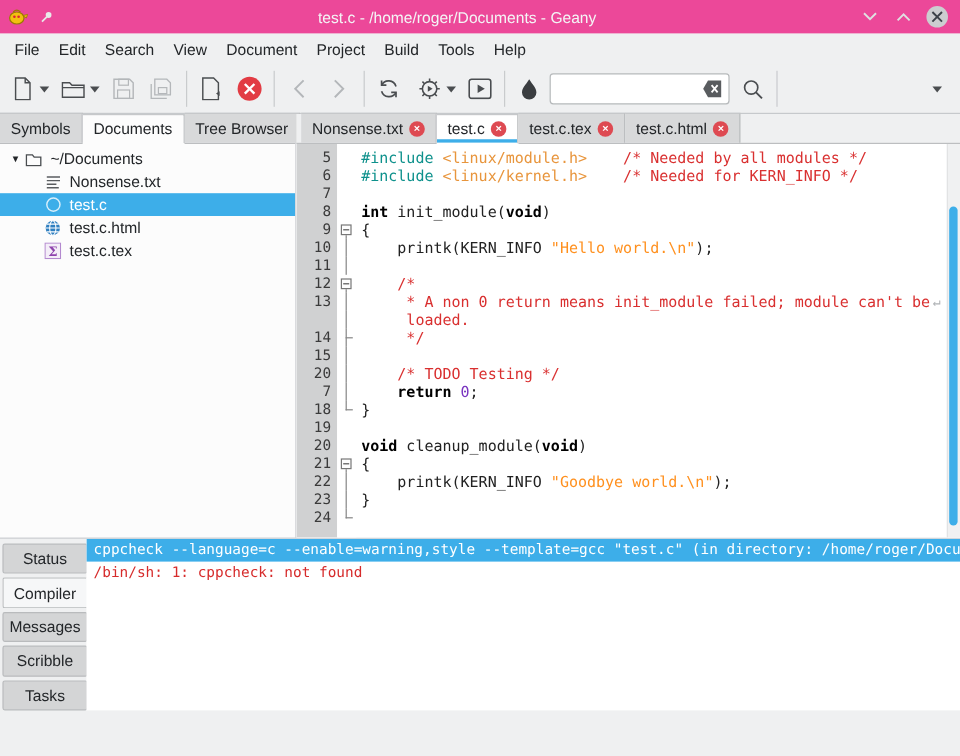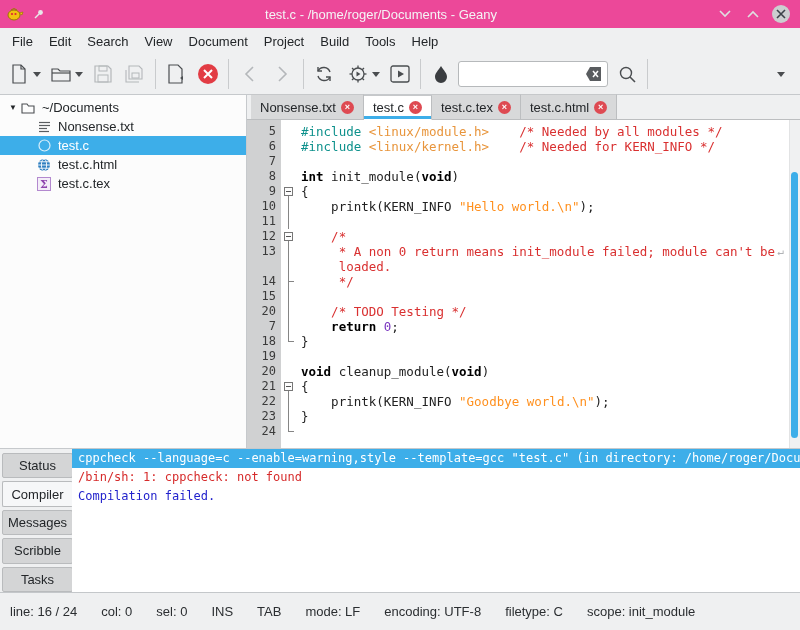--- a/index.html
+++ b/index.html
@@ -258,20 +258,25 @@
     </span>
     <span class="tsep"></span>
     <span class="spacer"></span>
     <span class="tcaret" style="margin-right:8px;">
         <span class="caret-shape"></span>
       </span>
   </div>
 
   <div class="main">
     <div class="sidebar">
+      <div class="tabrow" id="sidebar-tabs">
+          <span class="tab">Symbols</span>
+          <span class="tab active">Documents</span>
+          <span class="tab">Tree Browser</span>
+        </div>
       <div class="treearea" id="tree">
           <div class="tree-row">
             <span class="exp">▼</span>
             <span class="ticon">
               <svg width="14" height="12" viewBox="0 0 14 12">
                 <path d="M1 2 h5 l1.5 2 H13 v7 H1 z" fill="none" stroke="#4a4d50" stroke-width="1.1"></path>
               </svg>
             </span>
             <span>~/Documents</span>
           </div>
@@ -436,29 +441,17 @@
     <div class="btabs" id="bottom-tabs">
         <div class="btab">Status</div>
         <div class="btab active">Compiler</div>
         <div class="btab">Messages</div>
         <div class="btab">Scribble</div>
         <div class="btab">Tasks</div>
       </div>
     <div class="bmsgs" id="bottom-msgs">
         <div class="bline selected">cppcheck --language=c --enable=warning,style --template=gcc "test.c" (in directory: /home/roger/Documents)</div>
         <div class="bline error">/bin/sh: 1: cppcheck: not found</div>
-        <div class="bline info">Compilation failed.</div>
       </div>
   </div>
 
-  <div class="statusbar" id="statusbar">
-      <span>line: 16 / 24</span>
-      <span>col: 0</span>
-      <span>sel: 0</span>
-      <span>INS</span>
-      <span>TAB</span>
-      <span>mode: LF</span>
-      <span>encoding: UTF-8</span>
-      <span>filetype: C</span>
-      <span>scope: init_module</span>
-    </div>
 
 </div>
 
 </body></html>

